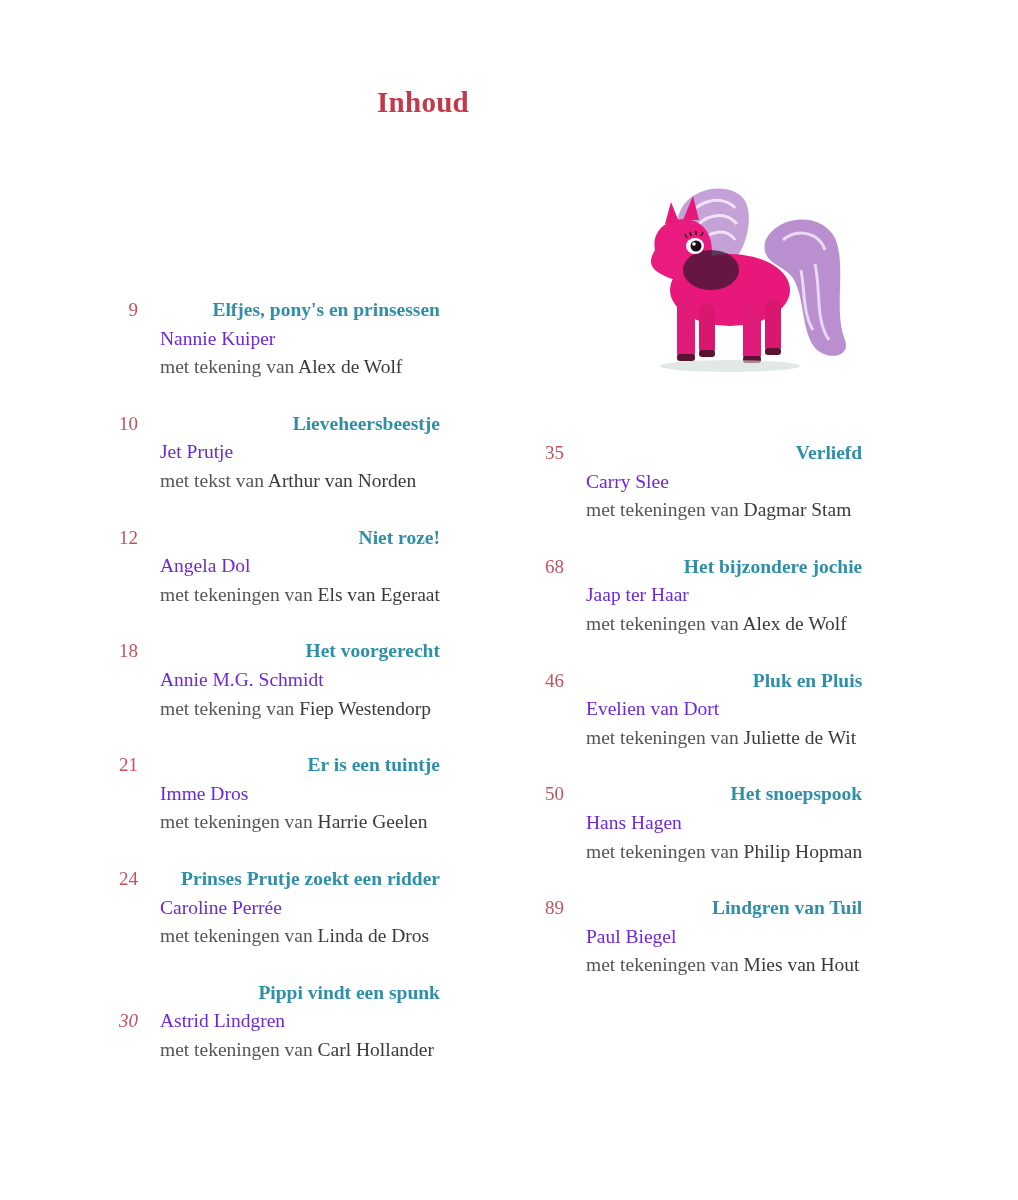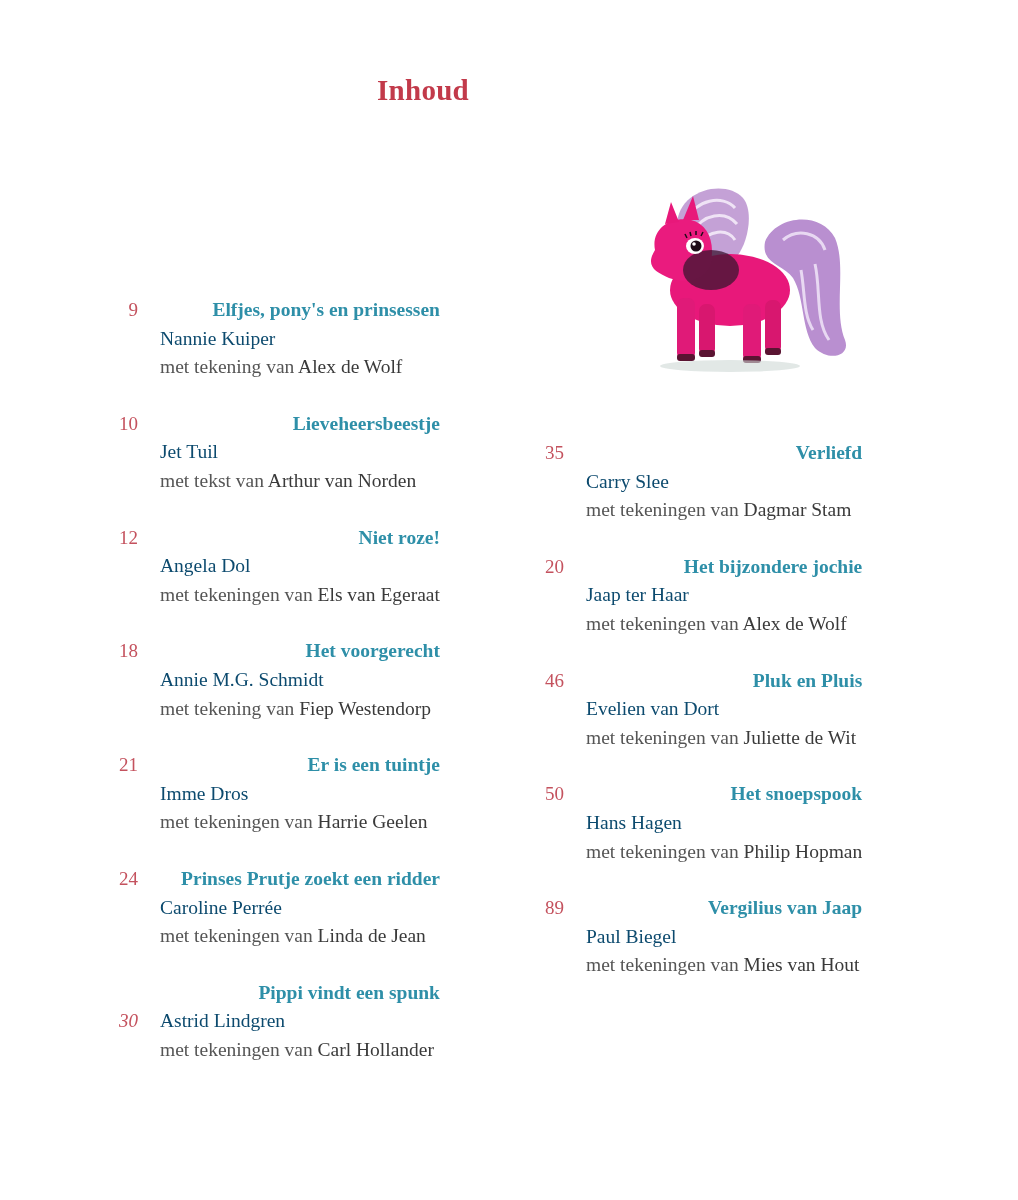--- a/index.html
+++ b/index.html
@@ -7,21 +7,21 @@
     width: 1018px; height: 1200px;
     background: #ffffff;
     position: relative;
     overflow: hidden;
     font-family: "Liberation Serif", "DejaVu Serif", serif;
     color: #3a3a3a;
   }
   .title {
     position: absolute;
     left: 0; width: 846px;
-    top: 74px;
+    top: 86px;
     text-align: center;
     font-size: 29px;
     font-weight: bold;
     color: #c23a4a;
     letter-spacing: 0.3px;
   }
   .col { position: absolute; }
   .col-left { left: 108px; top: 296px; }
   .col-right { left: 534px; top: 439px; }
   .entry {
@@ -35,21 +35,21 @@
     position: absolute;
     left: 0;
     top: 0;
     width: 30px;
     text-align: right;
     color: #c4525e;
     font-size: 19px;
   }
   .page.row2 { top: 28.6px; font-style: italic; }
   .etitle { color: #2e8fa8; font-weight: bold; display: block; text-align: right; }
-  .author { color: #0c4a6e; display: block; }
+  .author { color: #6d28d9; display: block; }
   .credit { display: block; color: #3a3a3a; }
   .credit .pre { color: #555; }
   .pony {
     position: absolute;
     left: 615px; top: 180px;
     width: 300px; height: 215px;
   }
 </style>
 </head>
 <body>
@@ -93,21 +93,21 @@
 <div class="col col-left">
   <div class="entry">
     <span class="page">9</span>
     <span class="etitle">Elfjes, pony's en prinsessen</span>
     <span class="author">Nannie Kuiper</span>
     <span class="credit"><span class="pre">met tekening van</span> <span>Alex de Wolf</span></span>
   </div>
   <div class="entry">
     <span class="page">10</span>
     <span class="etitle">Lieveheersbeestje</span>
-    <span class="author">Jet Tuil</span>
+    <span class="author">Jet Prutje</span>
     <span class="credit"><span class="pre">met tekst van</span> <span>Arthur van Norden</span></span>
   </div>
   <div class="entry">
     <span class="page">12</span>
     <span class="etitle">Niet roze!</span>
     <span class="author">Angela Dol</span>
     <span class="credit"><span class="pre">met tekeningen van</span> <span>Els van Egeraat</span></span>
   </div>
   <div class="entry">
     <span class="page">18</span>
@@ -118,54 +118,54 @@
   <div class="entry">
     <span class="page">21</span>
     <span class="etitle">Er is een tuintje</span>
     <span class="author">Imme Dros</span>
     <span class="credit"><span class="pre">met tekeningen van</span> <span>Harrie Geelen</span></span>
   </div>
   <div class="entry">
     <span class="page">24</span>
     <span class="etitle">Prinses Prutje zoekt een ridder</span>
     <span class="author">Caroline Perrée</span>
-    <span class="credit"><span class="pre">met tekeningen van</span> <span>Linda de Jean</span></span>
+    <span class="credit"><span class="pre">met tekeningen van</span> <span>Linda de Dros</span></span>
   </div>
   <div class="entry">
     <span class="page row2">30</span>
     <span class="etitle">Pippi vindt een spunk</span>
     <span class="author">Astrid Lindgren</span>
     <span class="credit"><span class="pre">met tekeningen van</span> <span>Carl Hollander</span></span>
   </div>
 </div>
 
 <div class="col col-right">
   <div class="entry">
     <span class="page">35</span>
     <span class="etitle">Verliefd</span>
     <span class="author">Carry Slee</span>
     <span class="credit"><span class="pre">met tekeningen van</span> <span>Dagmar Stam</span></span>
   </div>
   <div class="entry">
-    <span class="page">20</span>
+    <span class="page">68</span>
     <span class="etitle">Het bijzondere jochie</span>
     <span class="author">Jaap ter Haar</span>
     <span class="credit"><span class="pre">met tekeningen van</span> <span>Alex de Wolf</span></span>
   </div>
   <div class="entry">
     <span class="page">46</span>
     <span class="etitle">Pluk en Pluis</span>
     <span class="author">Evelien van Dort</span>
     <span class="credit"><span class="pre">met tekeningen van</span> <span>Juliette de Wit</span></span>
   </div>
   <div class="entry">
     <span class="page">50</span>
     <span class="etitle">Het snoepspook</span>
     <span class="author">Hans Hagen</span>
     <span class="credit"><span class="pre">met tekeningen van</span> <span>Philip Hopman</span></span>
   </div>
   <div class="entry">
     <span class="page">89</span>
-    <span class="etitle">Vergilius van Jaap</span>
+    <span class="etitle">Lindgren van Tuil</span>
     <span class="author">Paul Biegel</span>
     <span class="credit"><span class="pre">met tekeningen van</span> <span>Mies van Hout</span></span>
   </div>
 </div>
 
 </body></html>

